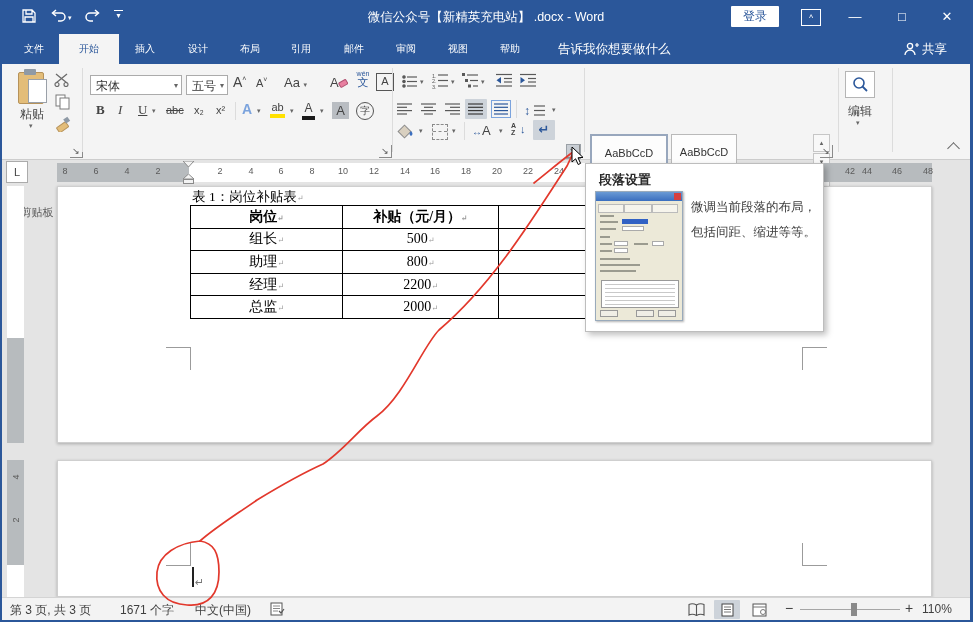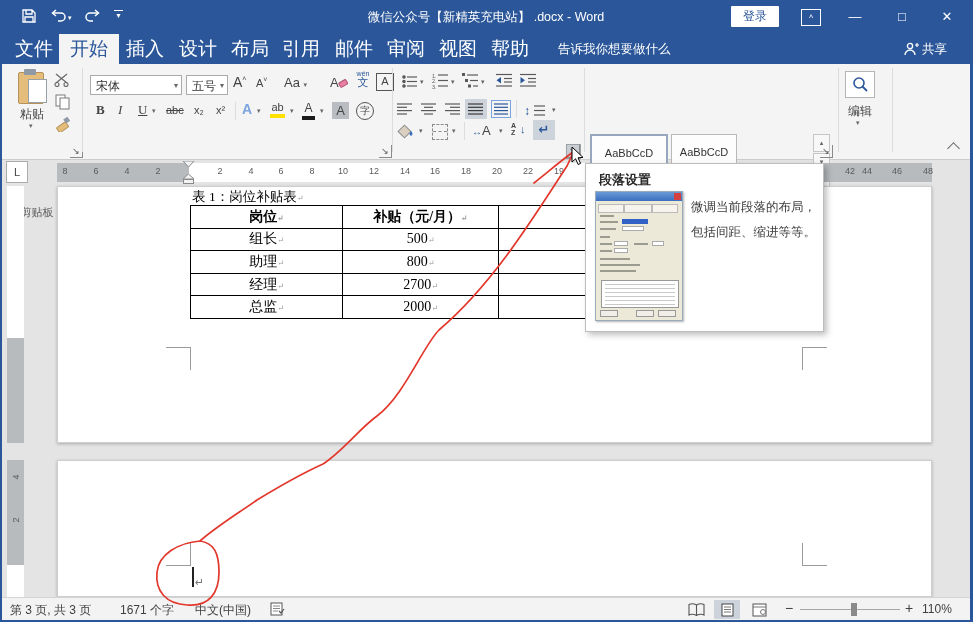--- a/index.html
+++ b/index.html
@@ -11,21 +11,21 @@
   .titlebar{left:0;top:0;right:0;height:34px;background:#2b579a;color:#fff;}
   .qat-icon{top:8px;color:#fff;font-size:14px;cursor:default;}
   .title-text{left:0;right:0;top:9px;text-align:center;font-size:12.5px;color:#fff;}
   .signin-btn{left:729px;top:6px;width:48px;height:21px;background:#fff;color:#2b579a;
     font-size:12px;text-align:center;line-height:21px;border-radius:1px;}
   .win-ctl{top:8px;color:#fff;font-size:13px;width:30px;text-align:center;line-height:18px;}
   .ribbon-opts{left:799px;top:9px;width:18px;height:15px;border:1px solid #fff;color:#fff;
     font-size:8px;text-align:center;line-height:14px;}
   
   .tabrow{left:0;top:34px;right:0;height:30px;background:#2b579a;}
-  .tab{top:0;height:30px;color:#fff;font-size:19px;text-align:center;line-height:30px;}
+  .tab{top:0;height:30px;color:#fff;font-size:10px;text-align:center;line-height:30px;}
   .tab.active{background:#f4f4f4;color:#2b579a;}
   .tellme{color:#fff;font-size:12.5px;}
   .bulb{left:533px;top:40px;width:13px;height:17px;}
   .bulb .b1{position:absolute;left:1px;top:0;width:10px;height:10px;border:1.4px solid #fff;border-radius:50%;}
   .bulb .b2{position:absolute;left:4px;top:11px;width:5px;height:1.6px;background:#fff;}
   .bulb .b3{position:absolute;left:4px;top:14px;width:5px;height:1.6px;background:#fff;}
   .share{color:#fff;font-size:12.5px;}
   
   .ribbon{left:0;top:64px;right:0;height:96px;background:#f4f4f4;border-bottom:1px solid #cdcdcd;box-sizing:border-box;}
   .gsep{top:68px;width:1px;height:84px;background:#dcdcdc;}
@@ -420,21 +420,21 @@
     <span class="rnum" style="left:184px;">4</span>
     <span class="rnum" style="left:214px;">6</span>
     <span class="rnum" style="left:245px;">8</span>
     <span class="rnum" style="left:276px;">10</span>
     <span class="rnum" style="left:307px;">12</span>
     <span class="rnum" style="left:338px;">14</span>
     <span class="rnum" style="left:368px;">16</span>
     <span class="rnum" style="left:399px;">18</span>
     <span class="rnum" style="left:430px;">20</span>
     <span class="rnum" style="left:461px;">22</span>
-    <span class="rnum" style="left:492px;">19</span>
+    <span class="rnum" style="left:492px;">24</span>
     <span class="rnum" style="left:783px;">42</span>
     <span class="rnum" style="left:800px;">44</span>
     <span class="rnum" style="left:830px;">46</span>
     <span class="rnum" style="left:861px;">48</span>
 
     <div class="abs" style="left:126px;top:-2px;">
       <svg width="12" height="7">
           <path d="M0,0 h11 l-5.5,6 z" fill="#f3f3f3" stroke="#8a8a8a"></path>
         </svg>
     </div>
@@ -472,21 +472,21 @@
       <td><span>500</span><span class="eop">↵</span></td>
       <td class="c3"><span>需要工作满</span></td>
     </tr>
     <tr>
       <td><span>助理</span><span class="eop">↵</span></td>
       <td><span>800</span><span class="eop">↵</span></td>
       <td class="c3"><span>需要工作满</span></td>
     </tr>
     <tr>
       <td><span>经理</span><span class="eop">↵</span></td>
-      <td><span>2700</span><span class="eop">↵</span></td>
+      <td><span>2200</span><span class="eop">↵</span></td>
       <td class="c3"><span>需要工作满</span></td>
     </tr>
     <tr>
       <td><span>总监</span><span class="eop">↵</span></td>
       <td><span>2000</span><span class="eop">↵</span></td>
       <td class="c3"><span>需要工作满</span></td>
     </tr>
   </tbody>
     </table>
 

